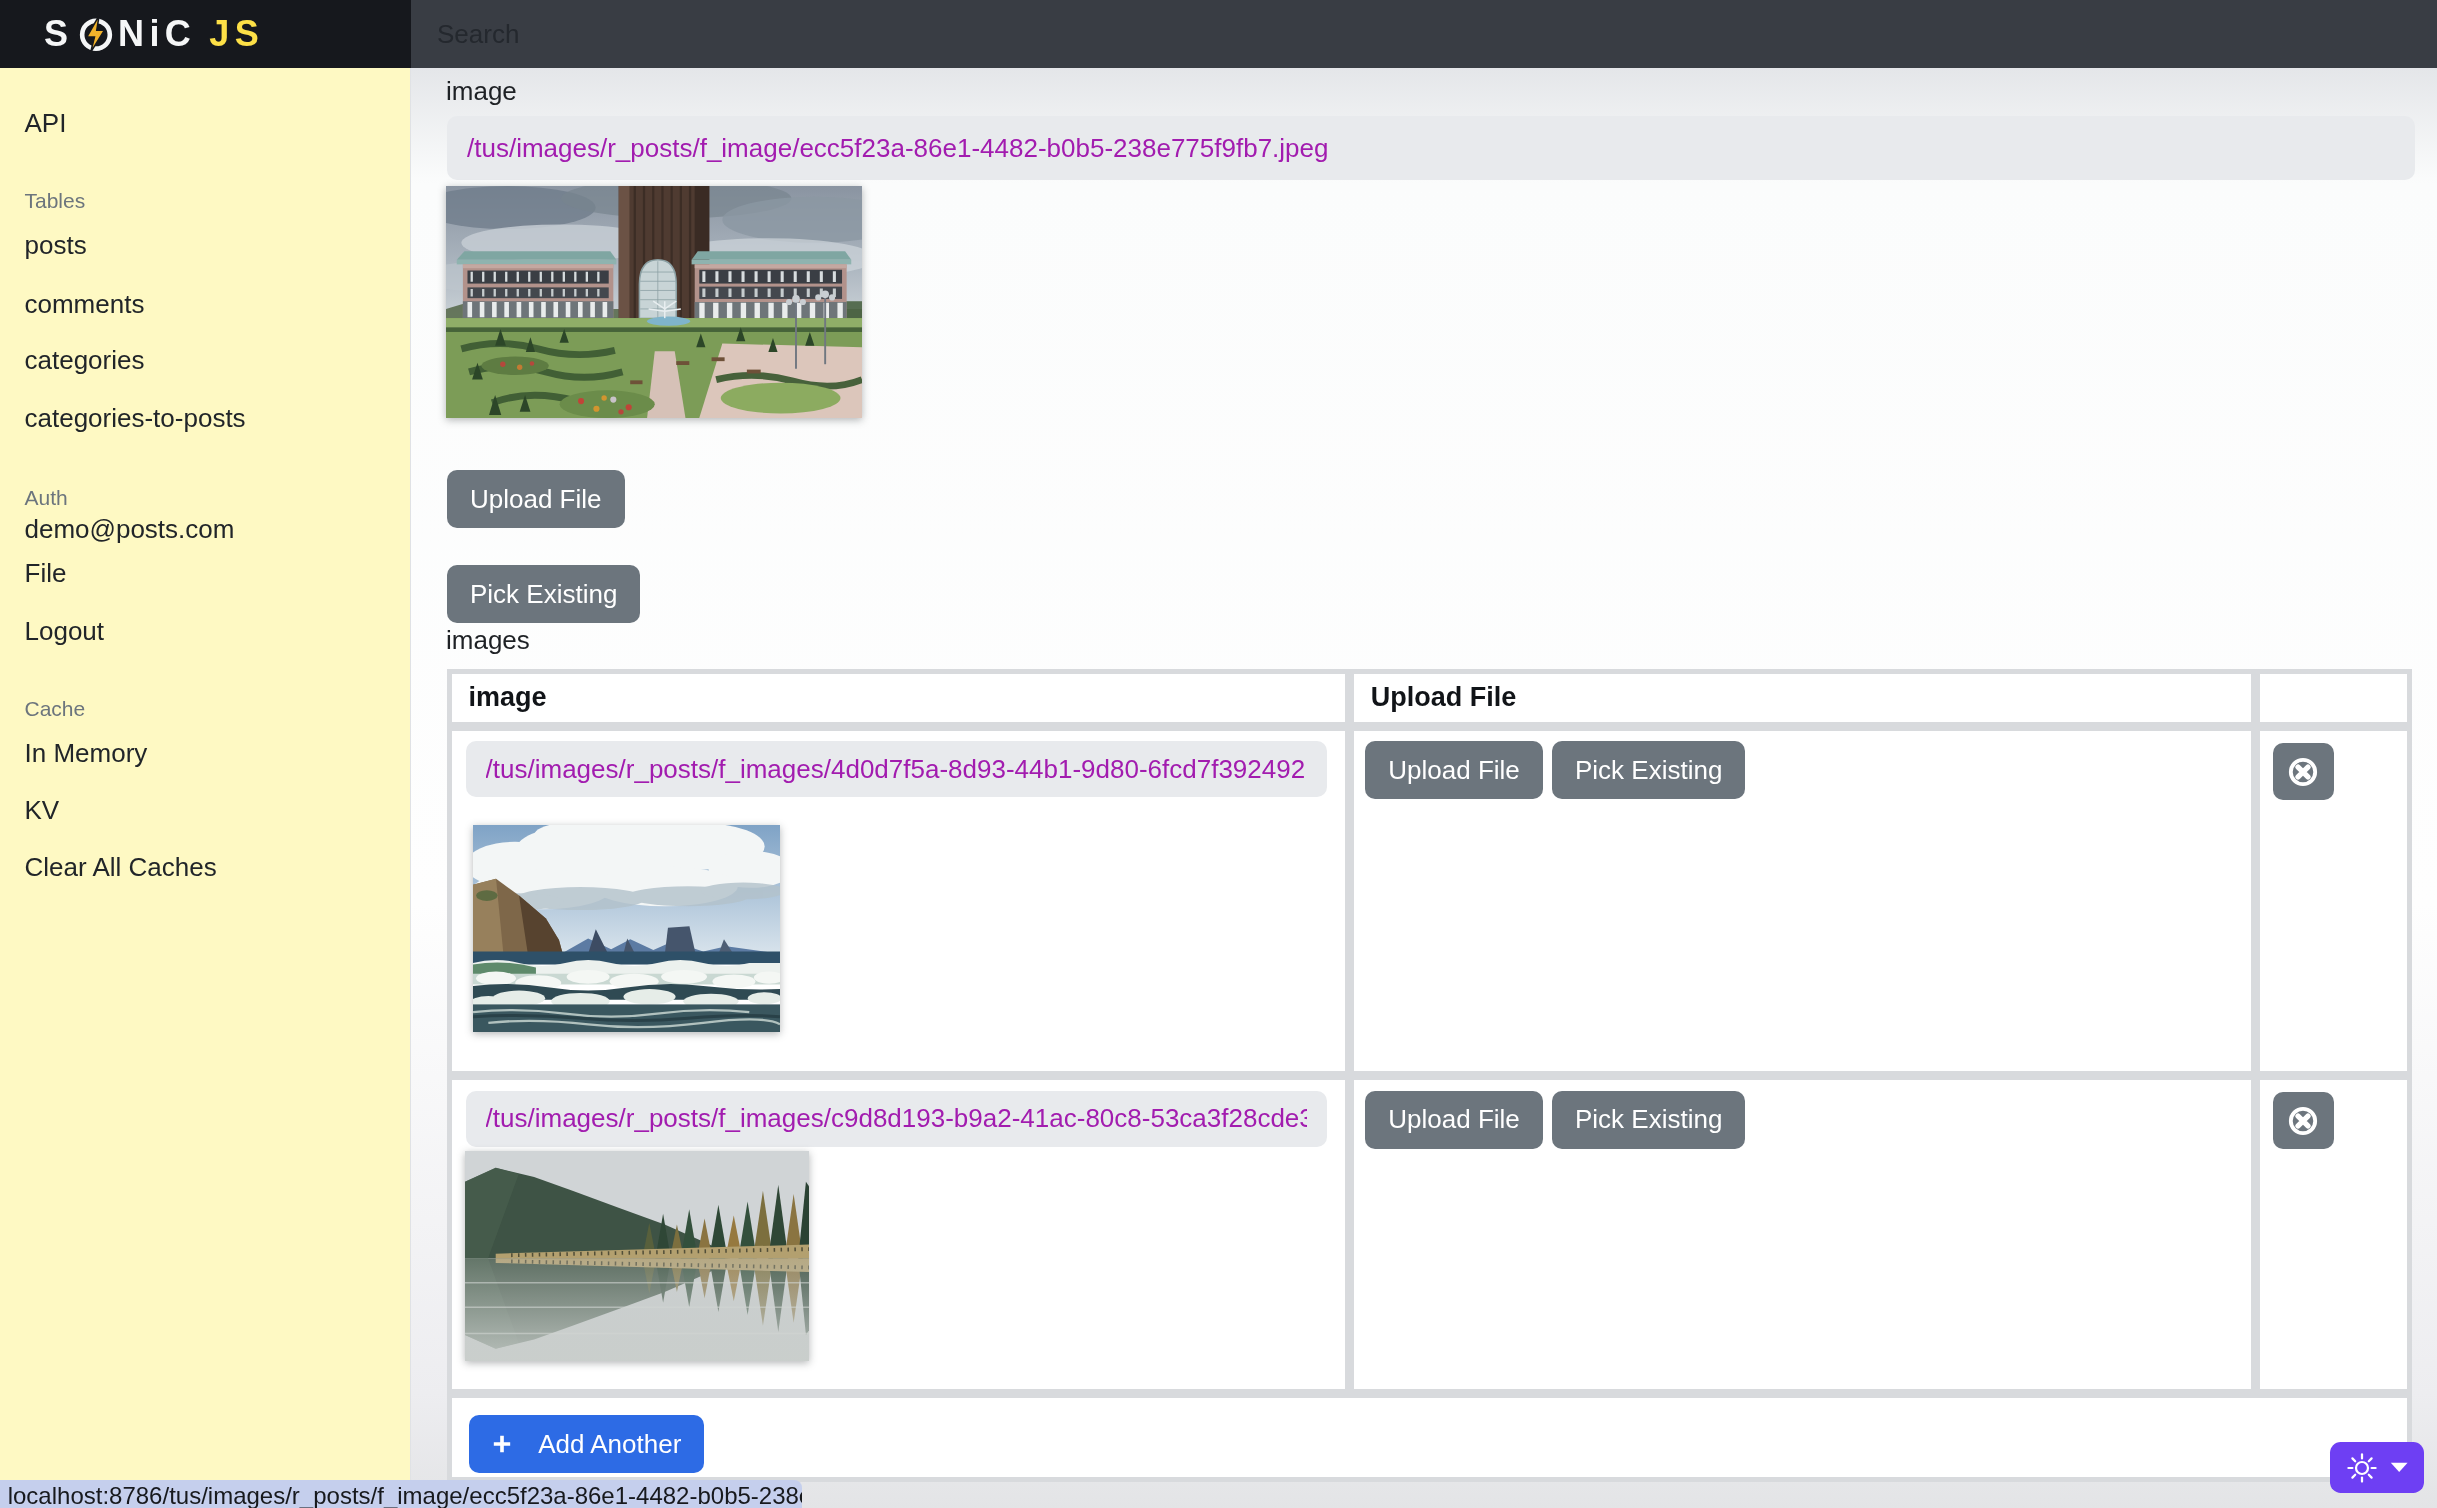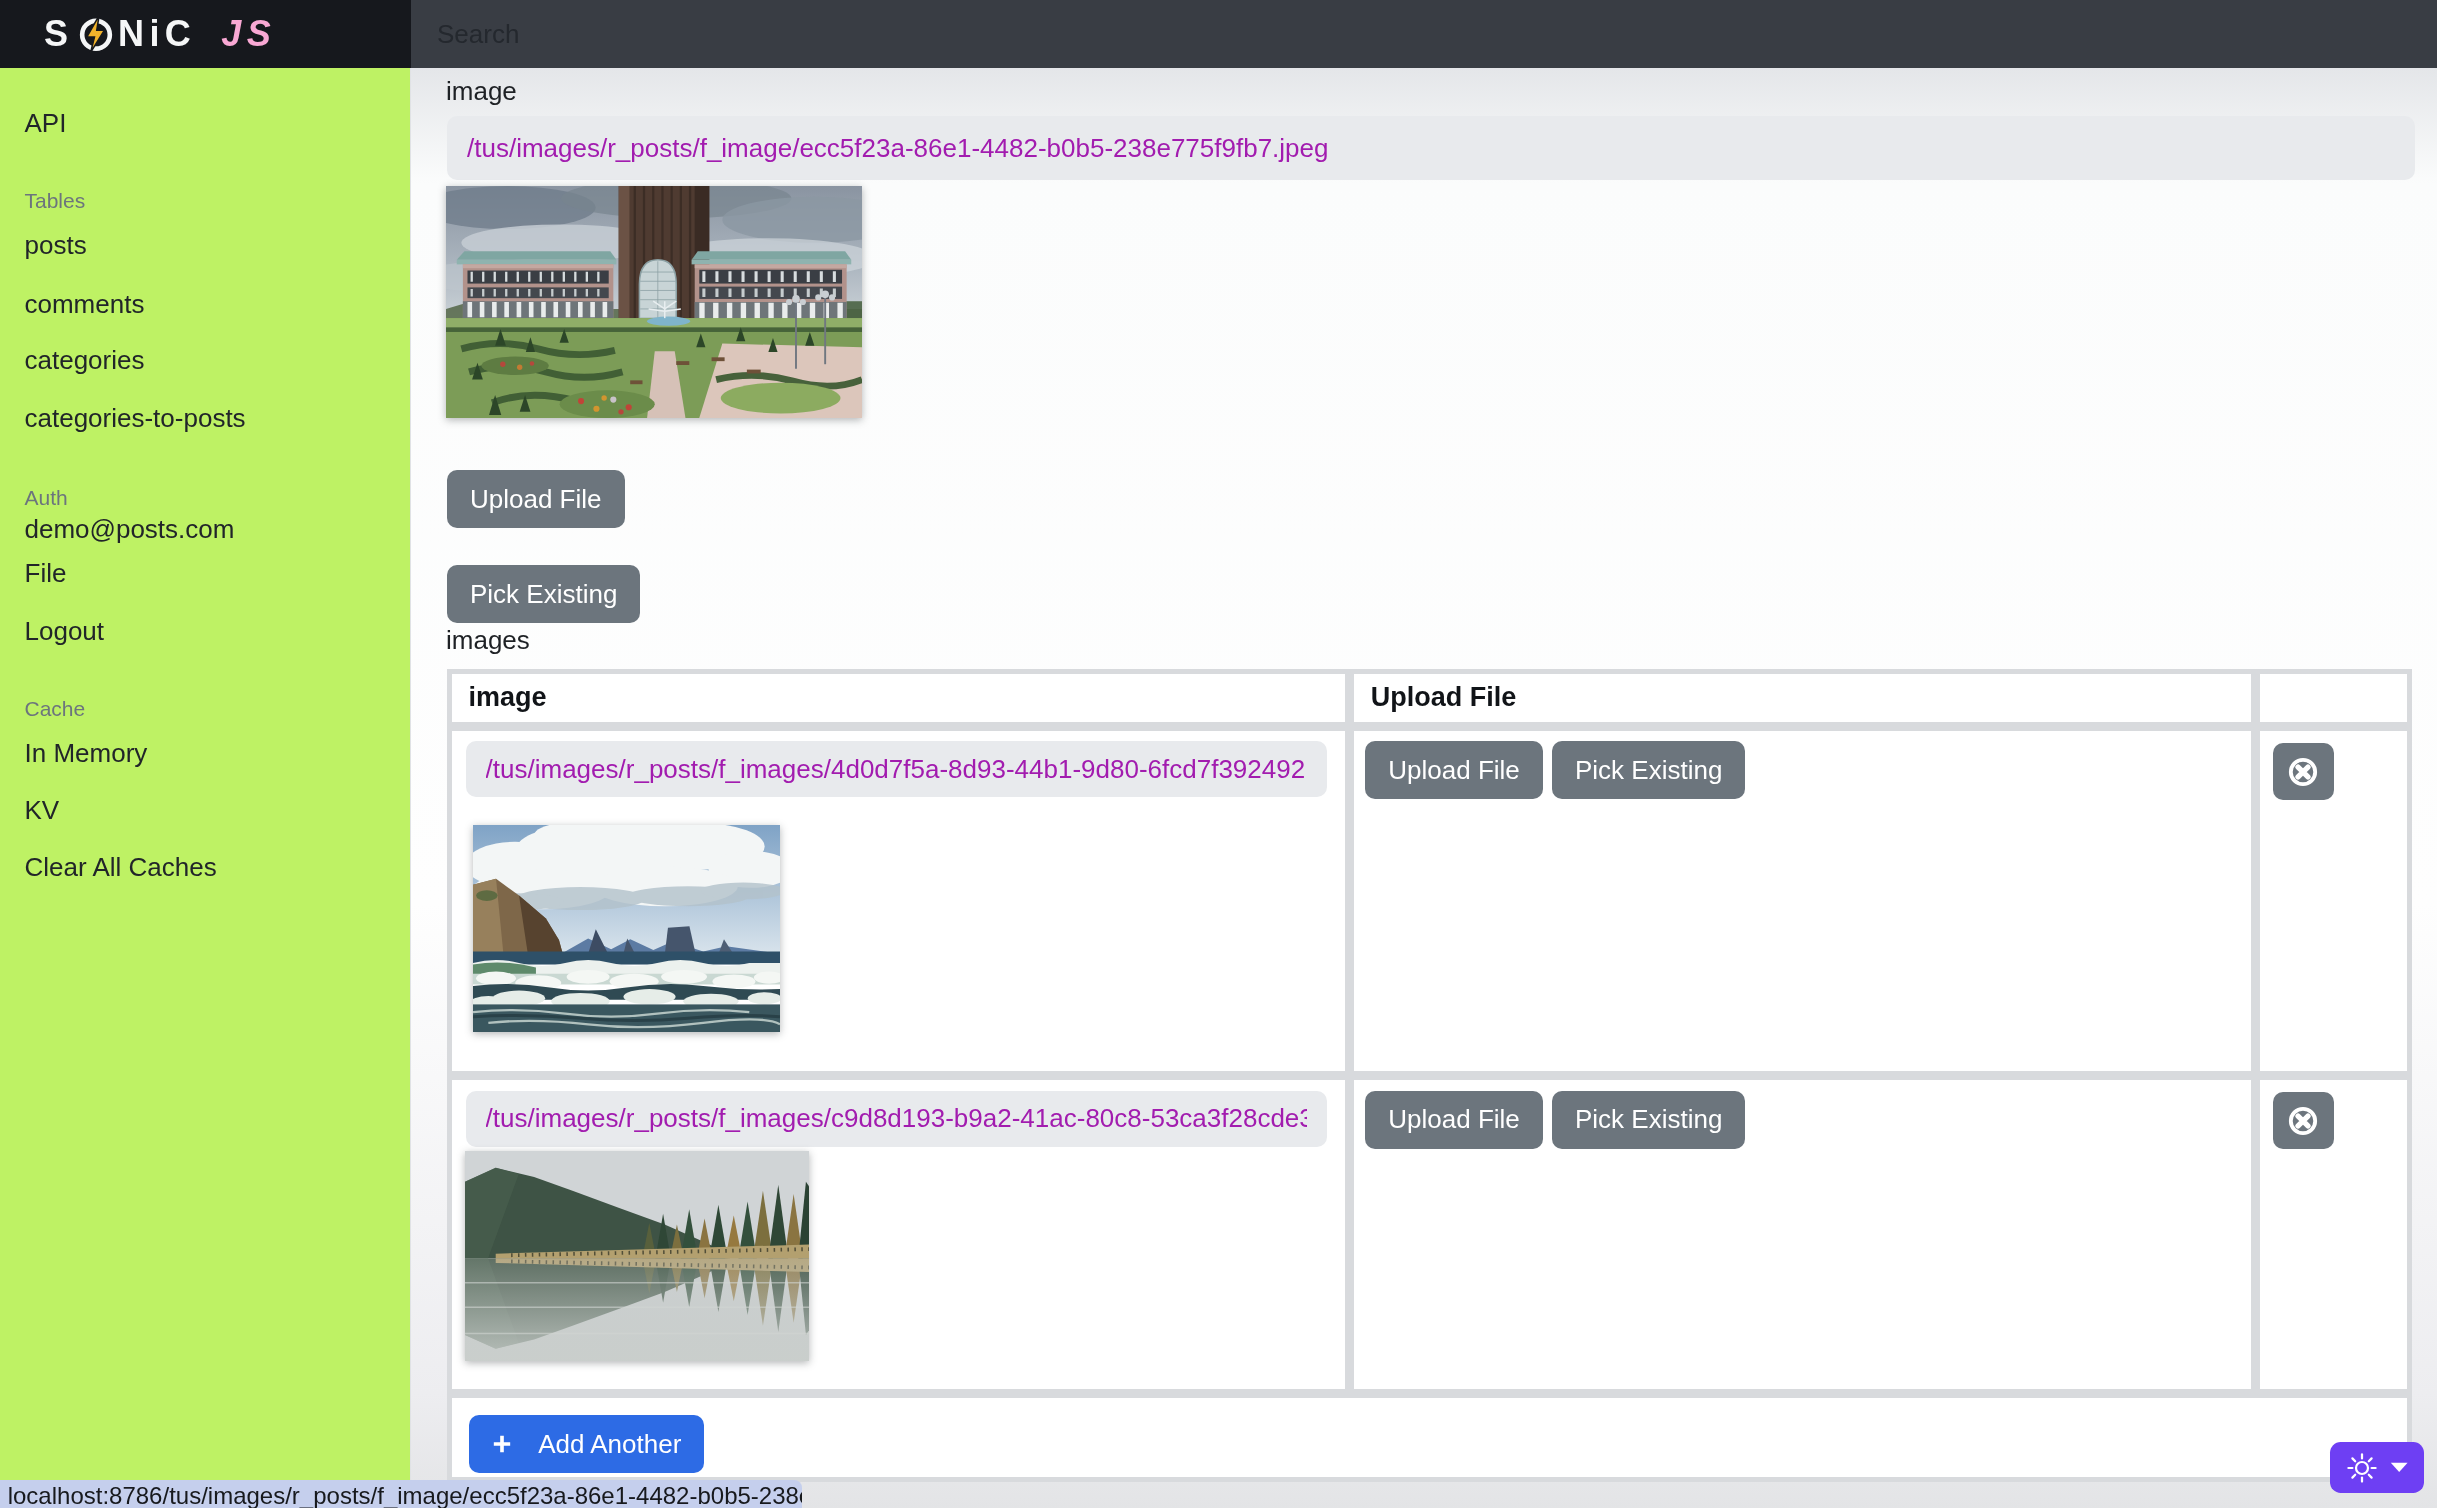--- a/index.html
+++ b/index.html
@@ -3,27 +3,27 @@
 <meta charset="utf-8">
 <style>
   html,body{margin:0;padding:0;background:#e4e5e7;font-family:"Liberation Sans",sans-serif;}
   #app{position:relative;width:2438px;height:1508px;overflow:hidden;background:#fff;}
 
   
   .navbar{position:absolute;left:0;top:0;width:2438px;height:68px;display:flex;background:#393d44;}
   .logo-block{width:411px;height:68px;background:#16181d;display:flex;align-items:center;padding-left:44px;box-sizing:border-box;flex:none;}
   .logo{display:flex;align-items:center;font-weight:700;font-size:36px;letter-spacing:5.4px;line-height:1;}
   .lg-white{color:#f5f6f7;}
-  .lg-yellow{color:#f9a8d4;margin-left:25px;font-style:italic;}
+  .lg-yellow{color:#fde047;margin-left:13px;}
   .logo-o{display:inline-flex;margin:0 2.3px;}
   .search{flex:1;height:68px;background:#393d44;border:none;outline:none;padding:0 0 0 26px;font-size:26px;color:#d6d8da;font-family:"Liberation Sans",sans-serif;}
   .search::placeholder{color:#24282e;opacity:1;}
 
   
-  .sidebar{position:absolute;left:0;top:68px;width:411px;height:1441px;background:#bef264;border-right:1.5px solid #e0e2e5;box-sizing:border-box;}
+  .sidebar{position:absolute;left:0;top:68px;width:411px;height:1441px;background:#fef9c3;border-right:1.5px solid #e0e2e5;box-sizing:border-box;}
   .s-item,.s-head{position:absolute;left:24.5px;white-space:nowrap;}
   .s-item{font-size:26px;color:#212529;line-height:35px;cursor:pointer;}
   .s-head{font-size:21px;color:#6c757d;line-height:26px;}
 
   
   .main{position:absolute;left:411px;top:68px;width:2027px;height:1441px;
     background:linear-gradient(180deg,#e4e6e9 0%,#fbfcfc 8%,#fefefe 58%,#ededf0 92%,#e3e4e6 100%);}
   .field-label{position:absolute;left:35px;font-size:26px;color:#1e2125;}
   .lbl-image{top:7.7px;}
   .lbl-images{top:557px;}

